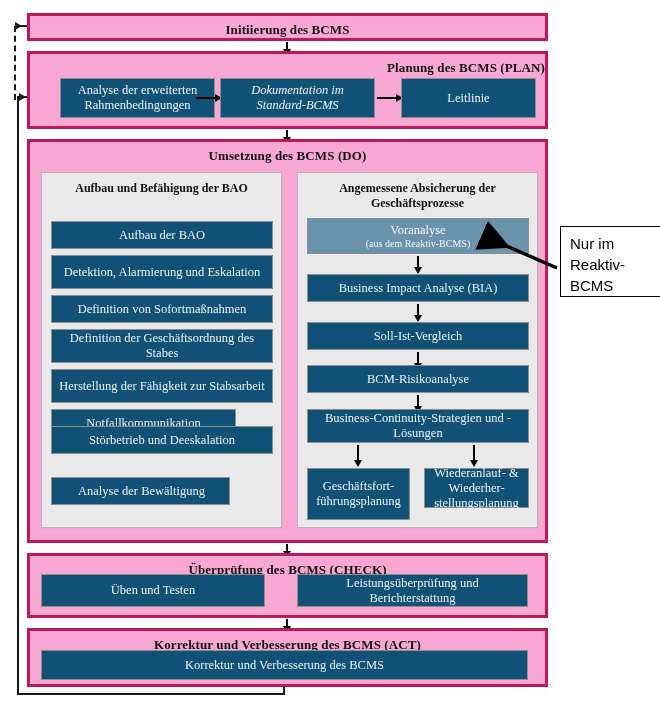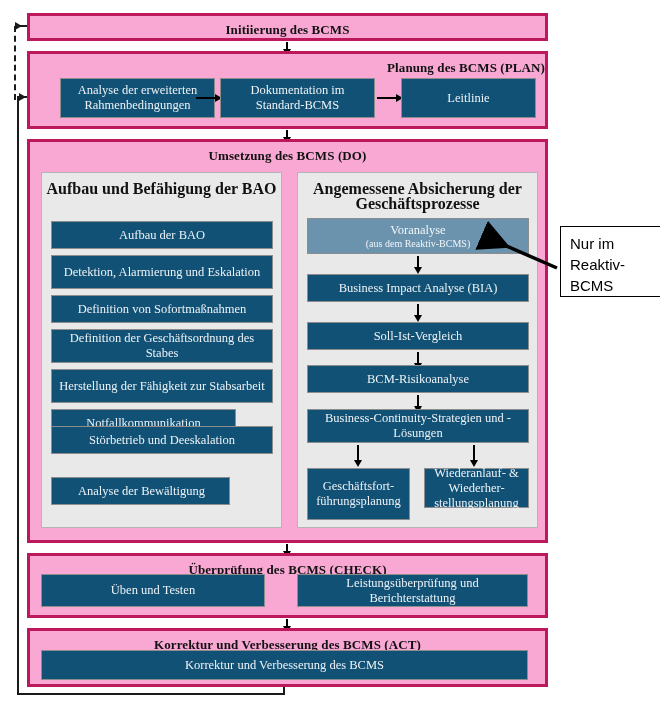--- a/index.html
+++ b/index.html
@@ -42,21 +42,21 @@
     background: #e9e9e9;
     border: 1px solid #b4b4b4;
     box-sizing: border-box;
   }
   .subpanel-title {
     position: absolute;
     left: 0;
     right: 0;
     text-align: center;
     font-weight: bold;
-    font-size: 16px;
+    font-size: 12px;
     line-height: 15px;
     color: #111111;
   }
 
   
   .pbox {
     position: absolute;
     background: #115175;
     border: 1px solid #8d8d8d;
     box-sizing: border-box;
@@ -169,21 +169,21 @@
   <div class="stage" style="left:27px; top:13px; width:521px; height:28px;">
     <div class="stage-title" style="top:6px;">Initiierung des BCMS</div>
   </div>
   <div class="arrow-v" style="left:286px; top:42px; height:8px;"></div>
 
   <div class="stage" style="left:27px; top:51px; width:521px; height:78px;">
     <div class="stage-title" style="top:6px;text-align:right;">Planung des BCMS  (PLAN)</div>
   </div>
   <div class="pbox" style="left:39px; top:78px; width:155px; height:40px;margin-left:21px;">Analyse der erweiterten Rahmenbedingungen</div>
   <div class="arrow-h" style="left:196px; top:97px; width:20px;"></div>
-  <div class="pbox" style="left:220px; top:78px; width:155px; height:40px;">Dokumentation im Standard-BCMS</div>
+  <div class="pbox" style="left:220px; top:78px; width:155px; height:40px;font-style:italic;">Dokumentation im Standard-BCMS</div>
   <div class="arrow-h" style="left:377px; top:97px; width:20px;"></div>
   <div class="pbox" style="left:401px; top:78px; width:135px; height:40px;">Leitlinie</div>
 
   <div class="arrow-v" style="left:286px; top:130px; height:8px;"></div>
 
   <div class="stage" style="left:27px; top:139px; width:521px; height:404px;">
     <div class="stage-title" style="top:6px;">Umsetzung des BCMS (DO)</div>
   </div>
 
   <div class="subpanel" style="left:41px; top:172px; width:241px; height:356px;">

